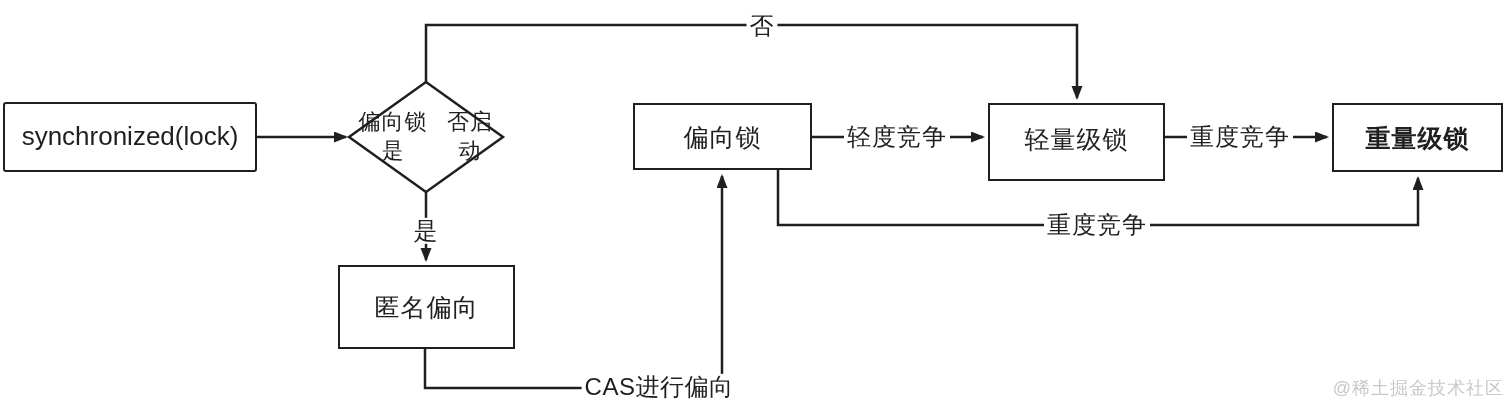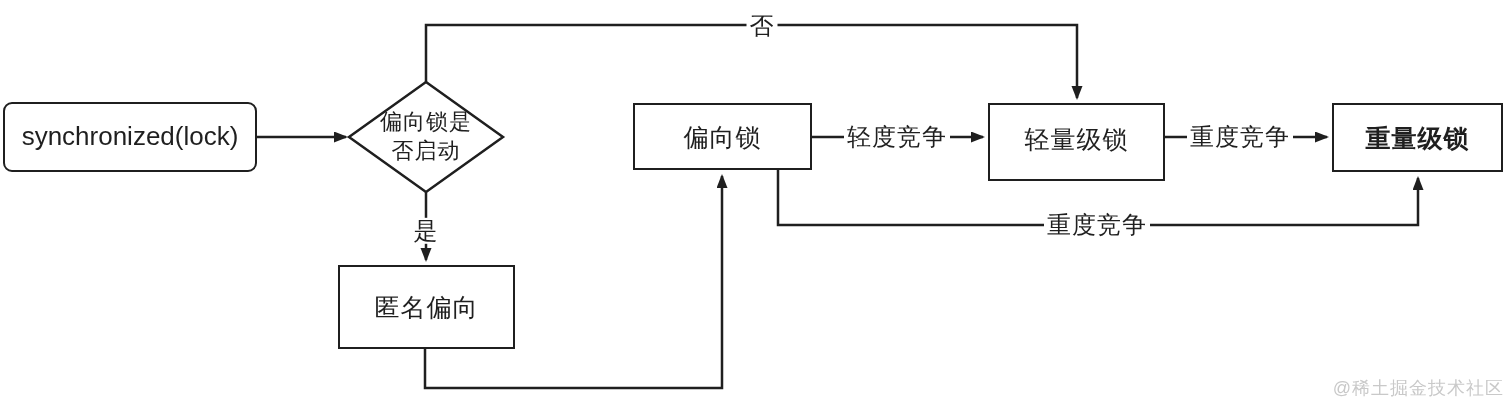--- a/index.html
+++ b/index.html
@@ -31,33 +31,33 @@
     display: flex;
     align-items: center;
     justify-content: center;
     text-align: center;
     font-size: 25px;
     letter-spacing: 1px;
     line-height: 1.2;
   }
   .node-start {
     left: 3px; top: 102px; width: 254px; height: 70px;
-    border-radius: 9px;
+    border-radius: 3px;
     font-size: 26px;
     letter-spacing: 0;
   }
   .node-anonymous { left: 338px; top: 265px; width: 177px; height: 84px; }
   .node-biased    { left: 633px; top: 103px; width: 179px; height: 67px; }
   .node-light     { left: 988px; top: 103px; width: 177px; height: 78px; font-family: Liberation Mono, monospace; }
   .node-heavy     { left: 1332px; top: 103px; width: 171px; height: 69px; font-weight: bold; }
   .decision-label {
     position: absolute;
     left: 349px; top: 82px; width: 154px; height: 110px;
     display: flex;
-    flex-direction: column;
+    flex-direction: row;
     align-items: center;
     justify-content: center;
     text-align: center;
     font-size: 22px;
     letter-spacing: 1px;
     line-height: 1.3;
   }
   .edge-label {
     position: absolute;
     transform: translate(-50%, -50%);
@@ -132,19 +132,20 @@
   <div class="node node-light">
     <span>轻量级锁</span>
   </div>
 
   <div class="node node-heavy">
     <span>重量级锁</span>
   </div>
 
   <div class="edge-label lbl-no">否</div>
   <div class="edge-label lbl-yes">是</div>
+  <div class="edge-label lbl-cas">CAS进行偏向</div>
   <div class="edge-label lbl-light">轻度竞争</div>
   <div class="edge-label lbl-heavy-upper">重度竞争</div>
   <div class="edge-label lbl-heavy-lower">重度竞争</div>
 
   <div class="watermark">@稀土掘金技术社区</div>
 
 </div>
 
 </body></html>

